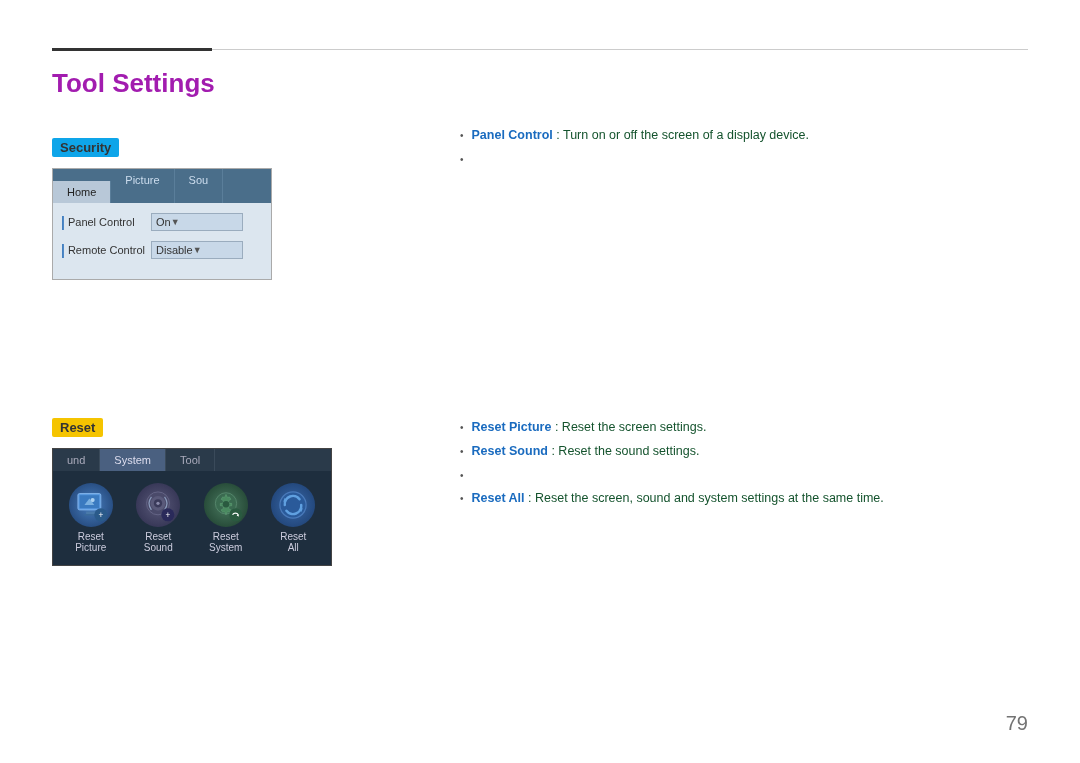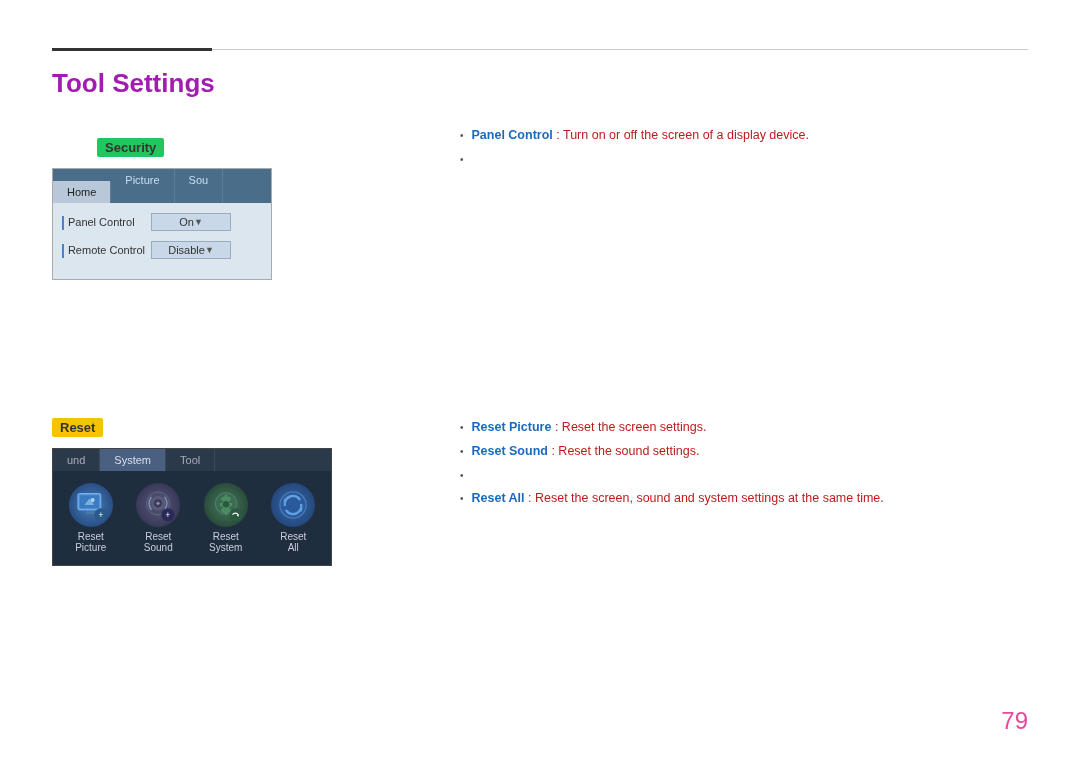--- a/index.html
+++ b/index.html
@@ -44,27 +44,26 @@
       font-size: 26px;
       font-weight: bold;
       color: #a21caf;
     }
 
     
     .security-label {
       position: absolute;
       top: 138px;
       left: 52px;
-      background: #22c55e;
+      background: #0ea5e9;
       color: #333;
       font-size: 13px;
       font-weight: bold;
       padding: 2px 8px;
       border-radius: 2px;
-      margin-left: 45px;
     }
 
     
     .security-mockup {
       position: absolute;
       top: 168px;
       left: 52px;
       width: 220px;
       background: #e8eef5;
       border: 1px solid #aaa;
@@ -116,22 +115,22 @@
       font-weight: bold;
     }
 
     .mockup-select {
       background: #c8d8e8;
       border: 1px solid #9aacbe;
       font-size: 11px;
       padding: 2px 4px;
       display: flex;
       align-items: center;
-      width: 80px;
-      justify-content: center;
+      width: 92px;
+      justify-content: flex-start;
     }
 
     .mockup-arrow {
       font-size: 9px;
       color: #555;
     }
 
     
     .desc-section {
       position: absolute;
@@ -155,21 +154,21 @@
       color: #555;
     }
 
     .desc-link {
       color: #1a6bbf;
       font-weight: bold;
       text-decoration: none;
     }
 
     .desc-text {
-      color: #b91c1c;
+      color: #14532d;
     }
 
     
     .reset-label {
       position: absolute;
       top: 418px;
       left: 52px;
       background: #f5c400;
       color: #333;
       font-size: 13px;
@@ -260,22 +259,22 @@
       top: 420px;
       left: 460px;
       right: 52px;
     }
 
     
     .page-number {
       position: absolute;
       bottom: 28px;
       right: 52px;
-      font-size: 24px;
-      color: #ec4899;
+      font-size: 20px;
+      color: #737373;
       font-weight: 300;
     }
 
     
     .icon-svg {
       width: 36px;
       height: 36px;
     }
   </style>
 </head>

